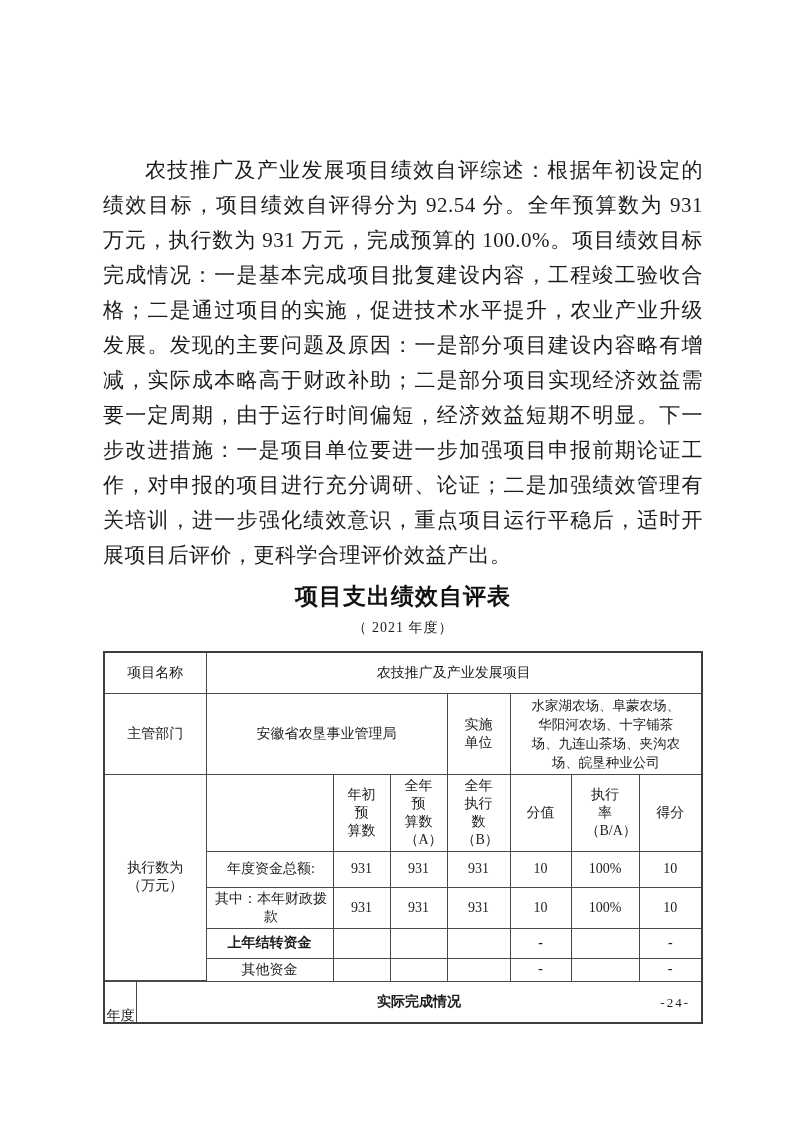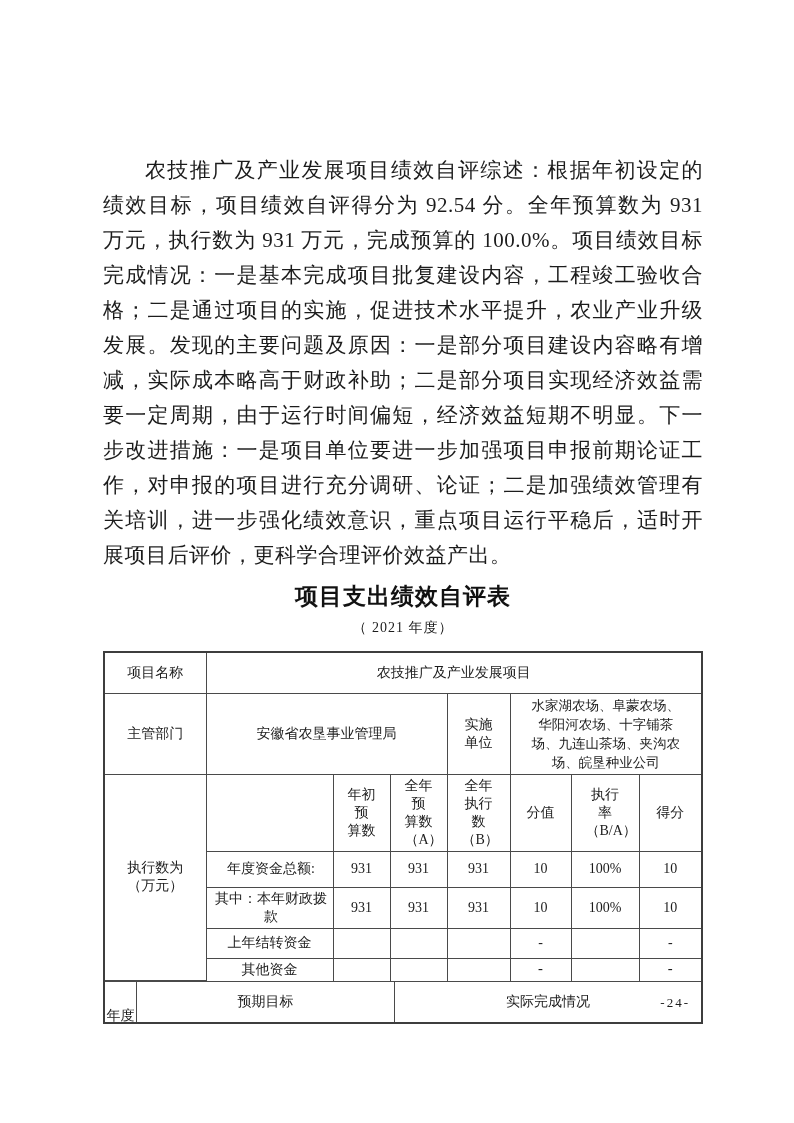--- a/index.html
+++ b/index.html
@@ -64,39 +64,39 @@
   }
   table.self-eval tr td:first-child { border-left: 0; }
   table.self-eval tr td:last-child { border-right: 0; }
   table.self-eval tr.r1 td { border-top: 0; }
   table.self-eval tr.r7 td { border-bottom: 0; }
   tr.r1 { height: 40px; }
   tr.r2 { height: 64px; }
   tr.r3 { height: 48px; }
   tr.r4 { height: 36px; }
   tr.r5 { height: 33px; margin-top: 28px; }
-  tr.r6 { height: 30px; }
+  tr.r6 { height: 30px; font-weight: bold; }
   tr.r7 { height: 20px; font-family: Liberation Mono, monospace; }
   .pre { white-space: pre-line; }
   .left { text-align: center; padding-left: 4px !important; padding-right: 1px !important; }
   .farms { font-size: 13.5px; line-height: 19px; padding: 2px 20px !important; }
   .year-row {
     display: flex;
     border-top: 1px solid #4a4a4a;
     height: 40px;
     font-size: 14px;
   }
   .year-row > div {
     display: flex;
     align-items: center;
     justify-content: center;
   }
   .yr-year { width: 31px; margin-top: 28px; }
   .yr-expected { width: 257px; border-left: 1px solid #4a4a4a; }
-  .yr-actual { flex: 1; border-left: 1px solid #4a4a4a; }
+  .yr-actual { flex: 1; border-left: 1px solid #4a4a4a; font-weight: bold; }
   .page-number {
     position: absolute;
     top: 995px;
     right: 104px;
     font-size: 13px;
     letter-spacing: 2px;
   }
 </style>
 </head>
 <body>
@@ -179,20 +179,19 @@
         <td></td>
         <td></td>
         <td>-</td>
         <td></td>
         <td>-</td>
       </tr>
     </tbody>
       </table>
     <div class="year-row">
       <div class="yr-year">年度</div>
-      <div class="yr-expected">预期目标</div>
       <div class="yr-actual">实际完成情况</div>
     </div>
   </div>
 
 </div>
 
 <div class="page-number">-24-</div>
 
 </body></html>

